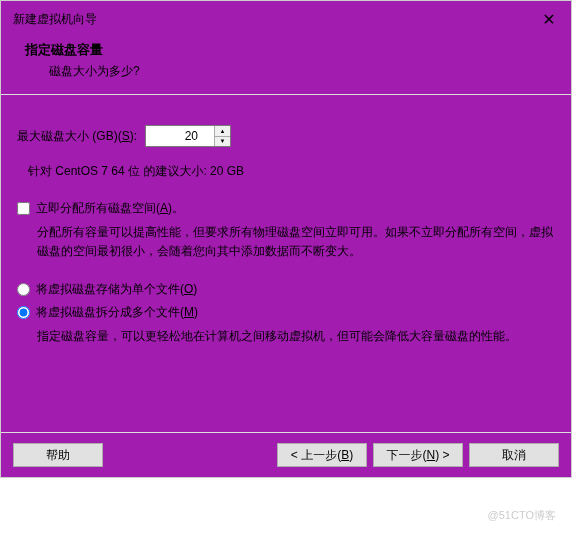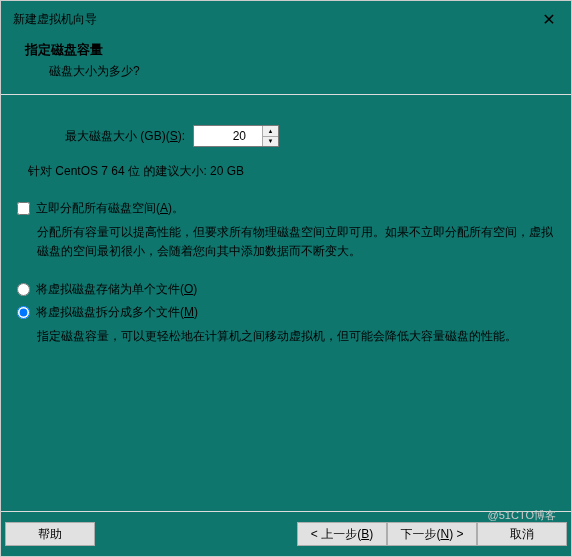--- a/index.html
+++ b/index.html
@@ -7,23 +7,23 @@
       font-family: "Microsoft YaHei", "微软雅黑", sans-serif;
       font-size: 12px;
       color: #000;
       background: #fff;
       width: 572px;
       height: 557px;
       position: relative;
     }
     .dialog {
       width: 572px;
-      height: 557px;
+      height: 478px;
       border: 1px solid #ccc;
-      background: #0f766e;
+      background: #a21caf;
       display: flex;
       flex-direction: column;
     }
     .titlebar {
       display: flex;
       justify-content: space-between;
       align-items: center;
       padding: 8px 12px 4px 12px;
       height: 32px;
     }
@@ -52,21 +52,20 @@
       margin: 0;
     }
     .content {
       flex: 1;
       padding: 30px 16px 12px 16px;
     }
     .row-size {
       display: flex;
       align-items: center;
       margin-bottom: 16px;
-      margin-left: 48px;
     }
     .size-label { font-size: 12px; margin-right: 8px; }
     .spinner {
       display: inline-flex;
       border: 1px solid #7a7a7a;
       height: 22px;
     }
     .spinner input {
       border: none;
       width: 68px;
@@ -114,28 +113,28 @@
       font-size: 12px;
       padding-left: 20px;
       margin-bottom: 20px;
       line-height: 1.6;
     }
     .radio-group {
       margin-top: 4px;
     }
     .footer {
       border-top: 1px solid #ddd;
-      padding: 10px 4px;
+      padding: 10px 12px;
       display: flex;
       justify-content: space-between;
       align-items: center;
     }
     .footer-right {
       display: flex;
-      gap: 0;
+      gap: 6px;
     }
     .btn {
       min-width: 90px;
       height: 24px;
       background: #e1e1e1;
       border: 1px solid #adadad;
       font-size: 12px;
       cursor: pointer;
       padding: 0 10px;
       font-family: inherit;

